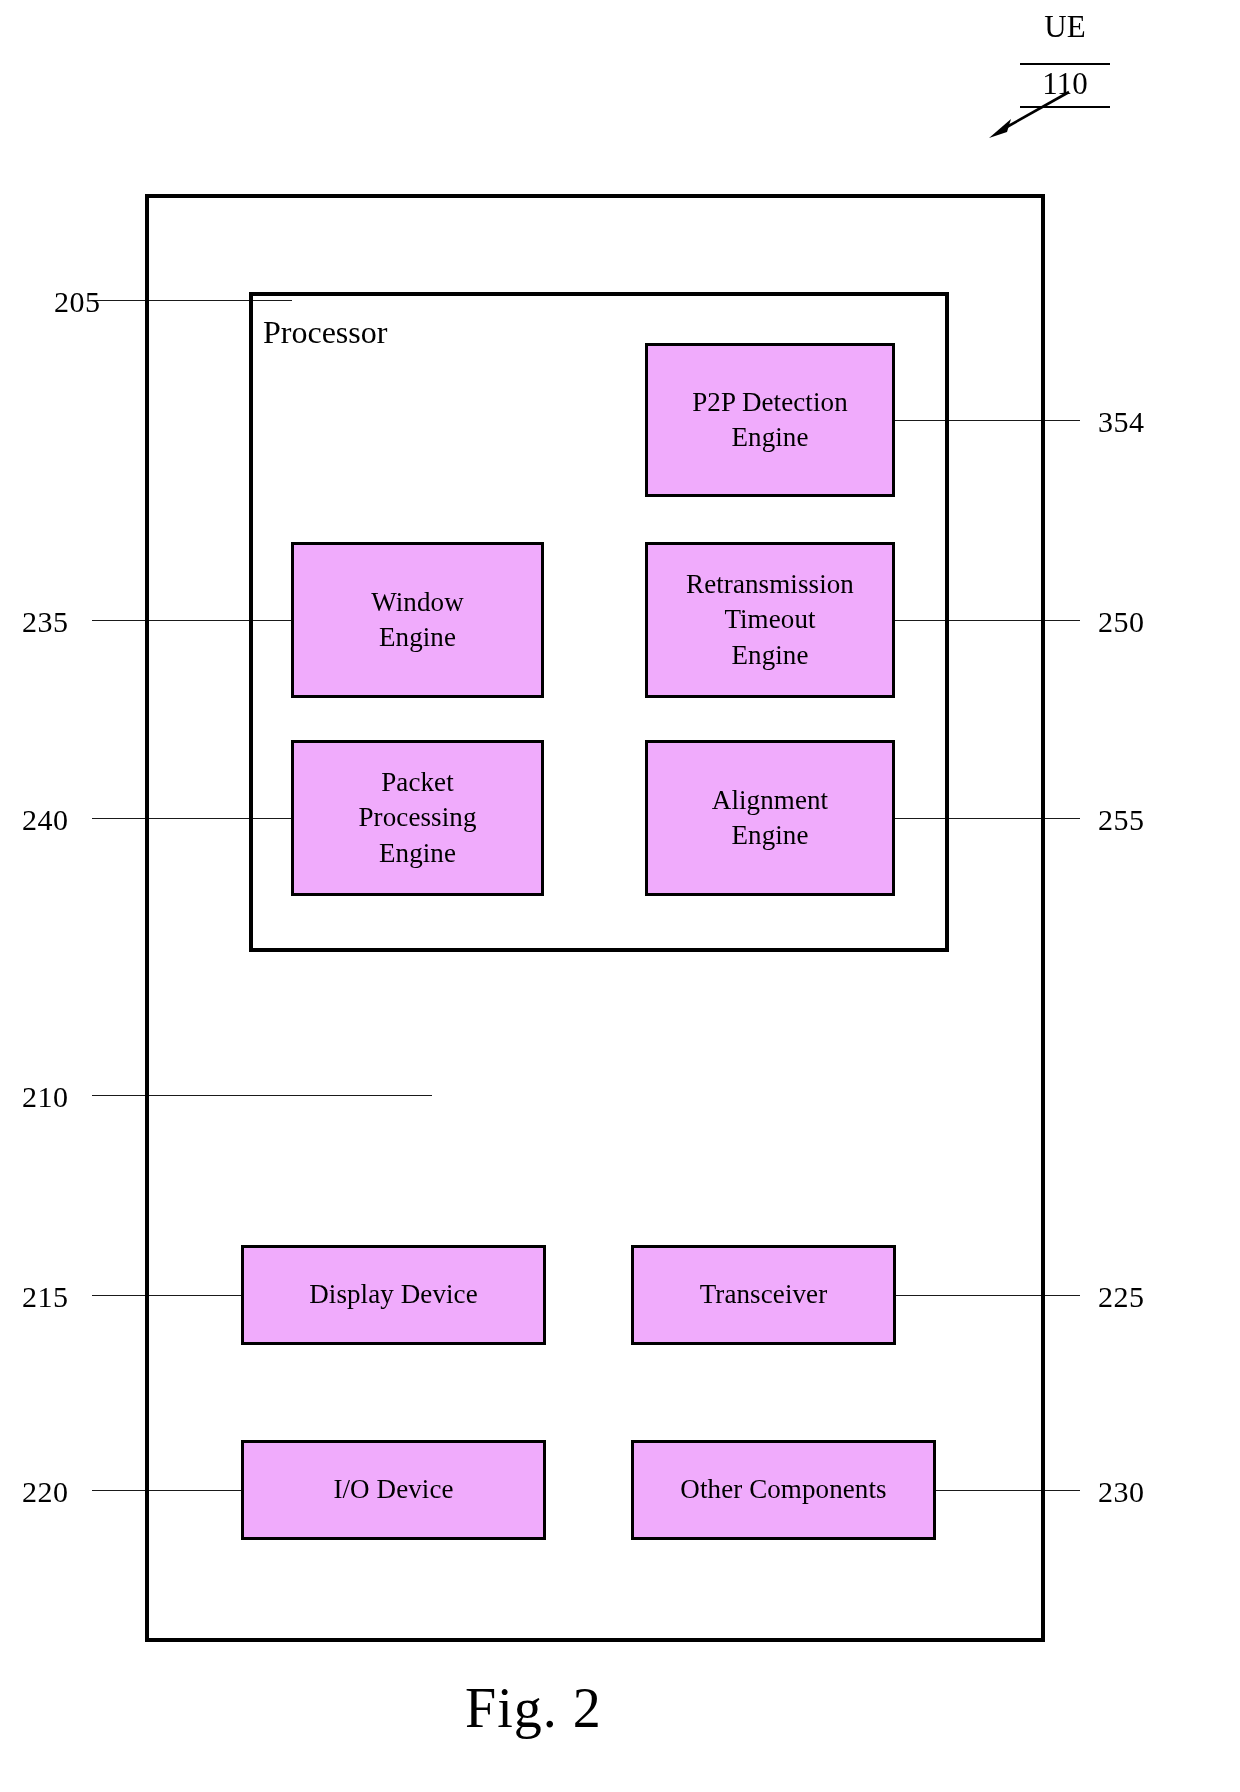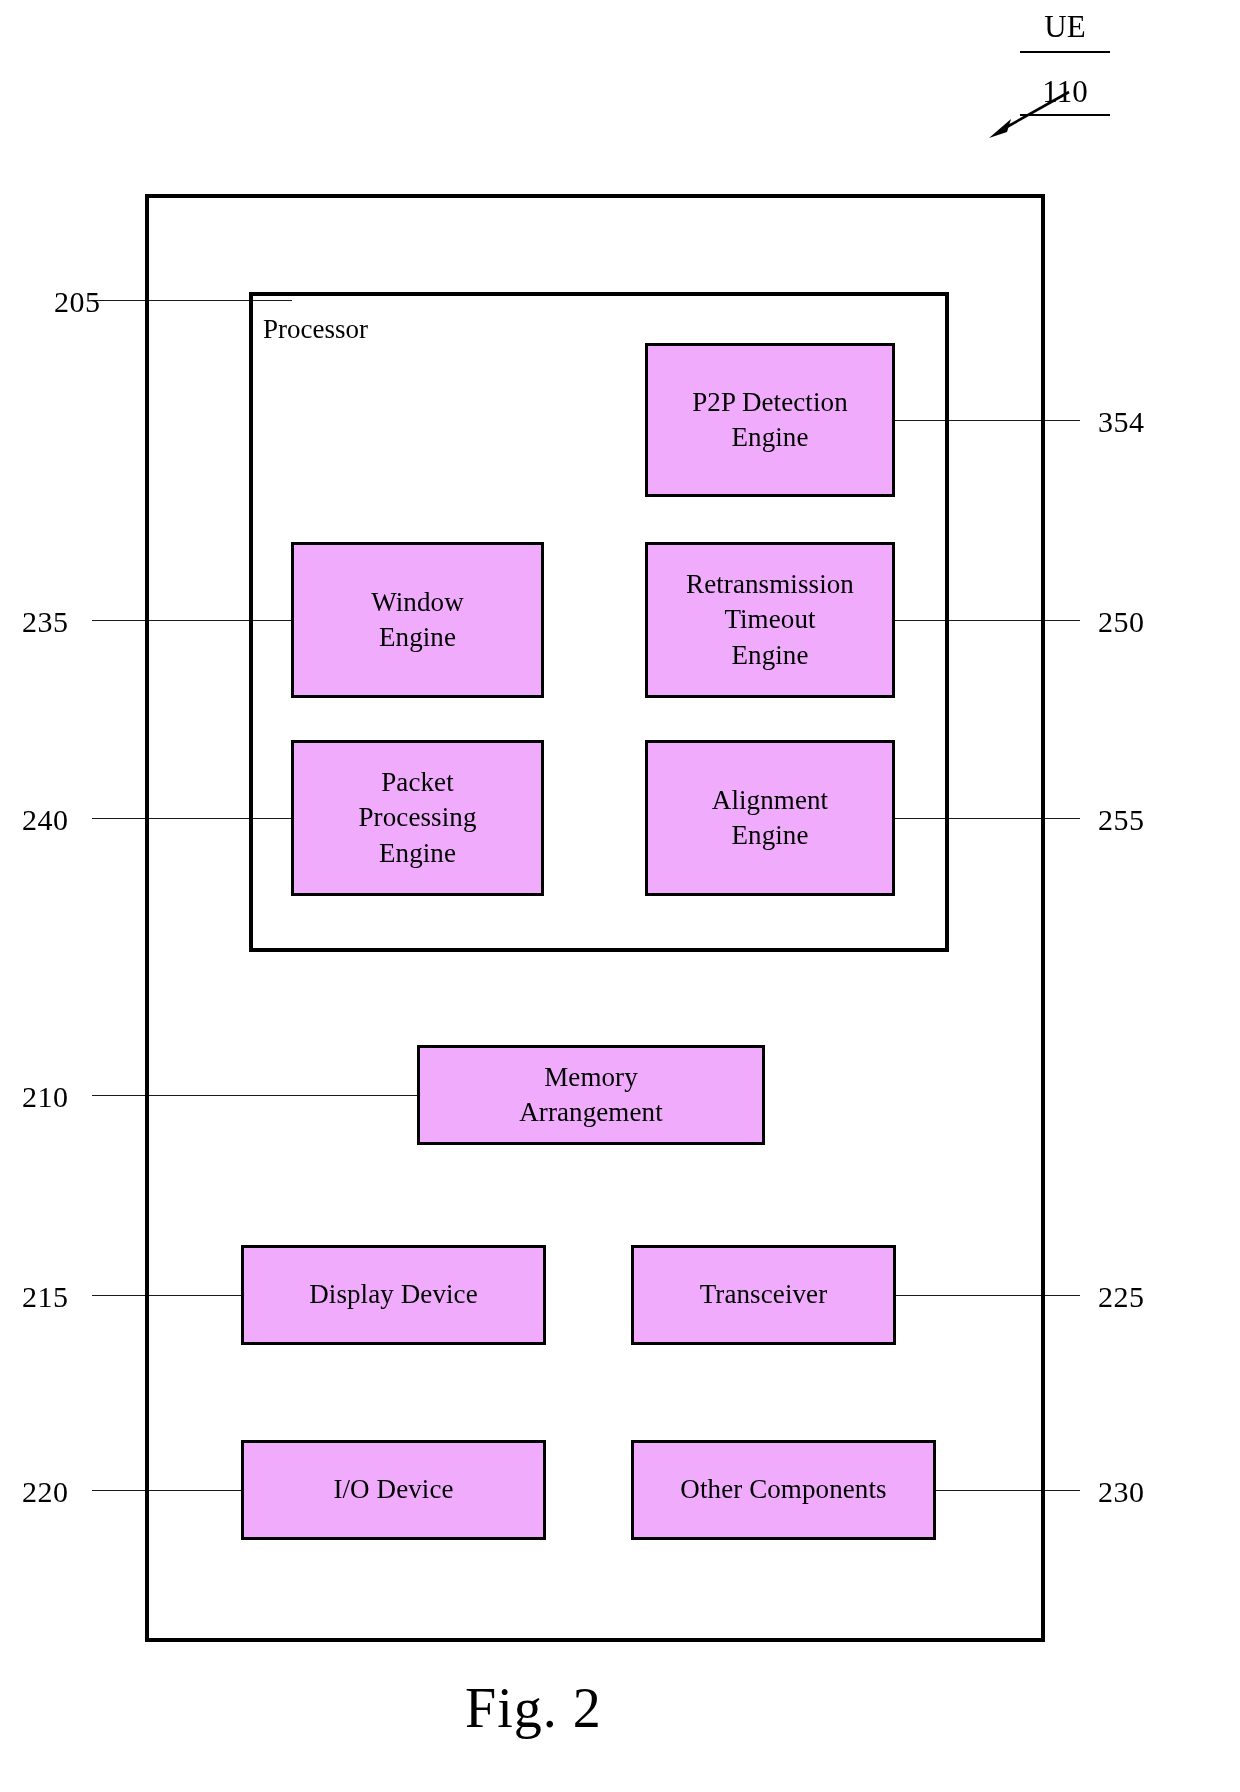--- a/index.html
+++ b/index.html
@@ -50,21 +50,21 @@
   
   .frame-inner {
     position: absolute;
     border: 4px solid #000000;
     box-sizing: border-box;
     background: transparent;
     z-index: 3;
   }
   .frame-inner-label {
     position: absolute;
-    font-size: 27px;
+    font-size: 32px;
     line-height: 1;
     z-index: 6;
     white-space: nowrap;
   }
 
   
   .leader {
     position: absolute;
     height: 0;
     border-top: 1.6px solid #1a1a1a;
@@ -85,22 +85,22 @@
   .callout {
     position: absolute;
     text-align: center;
     font-size: 31px;
     line-height: 1.25;
     z-index: 6;
   }
   .callout .ue-line {
     display: block;
     border-bottom: 2.5px solid #000;
-    padding-bottom: 4px;
-    margin-bottom: 20px;
+    padding-bottom: 16px;
+    margin-bottom: 0;
   }
   .callout .num-line {
     display: block;
     border-bottom: 2.5px solid #000;
     padding-bottom: 2px;
   }
 
   
   .fig-caption {
     position: absolute;
@@ -178,24 +178,20 @@
     <span class="box-label">Packet
 Processing
 Engine</span>
   </div>
 
   <div class="box" style="left:645px; top:740px; width:250px; height:156px;">
     <span class="box-label">Alignment
 Engine</span>
   </div>
 
-  <div class="box" style="left:417px; top:1045px; width:348px; height:100px;">
-    <span class="box-label">Memory
-Arrangement</span>
-  </div>
 
   <div class="box" style="left:241px; top:1245px; width:305px; height:100px;">
     <span class="box-label">Display Device</span>
   </div>
 
   <div class="box" style="left:631px; top:1245px; width:265px; height:100px;">
     <span class="box-label">Transceiver</span>
   </div>
 
   <div class="box" style="left:241px; top:1440px; width:305px; height:100px;">

